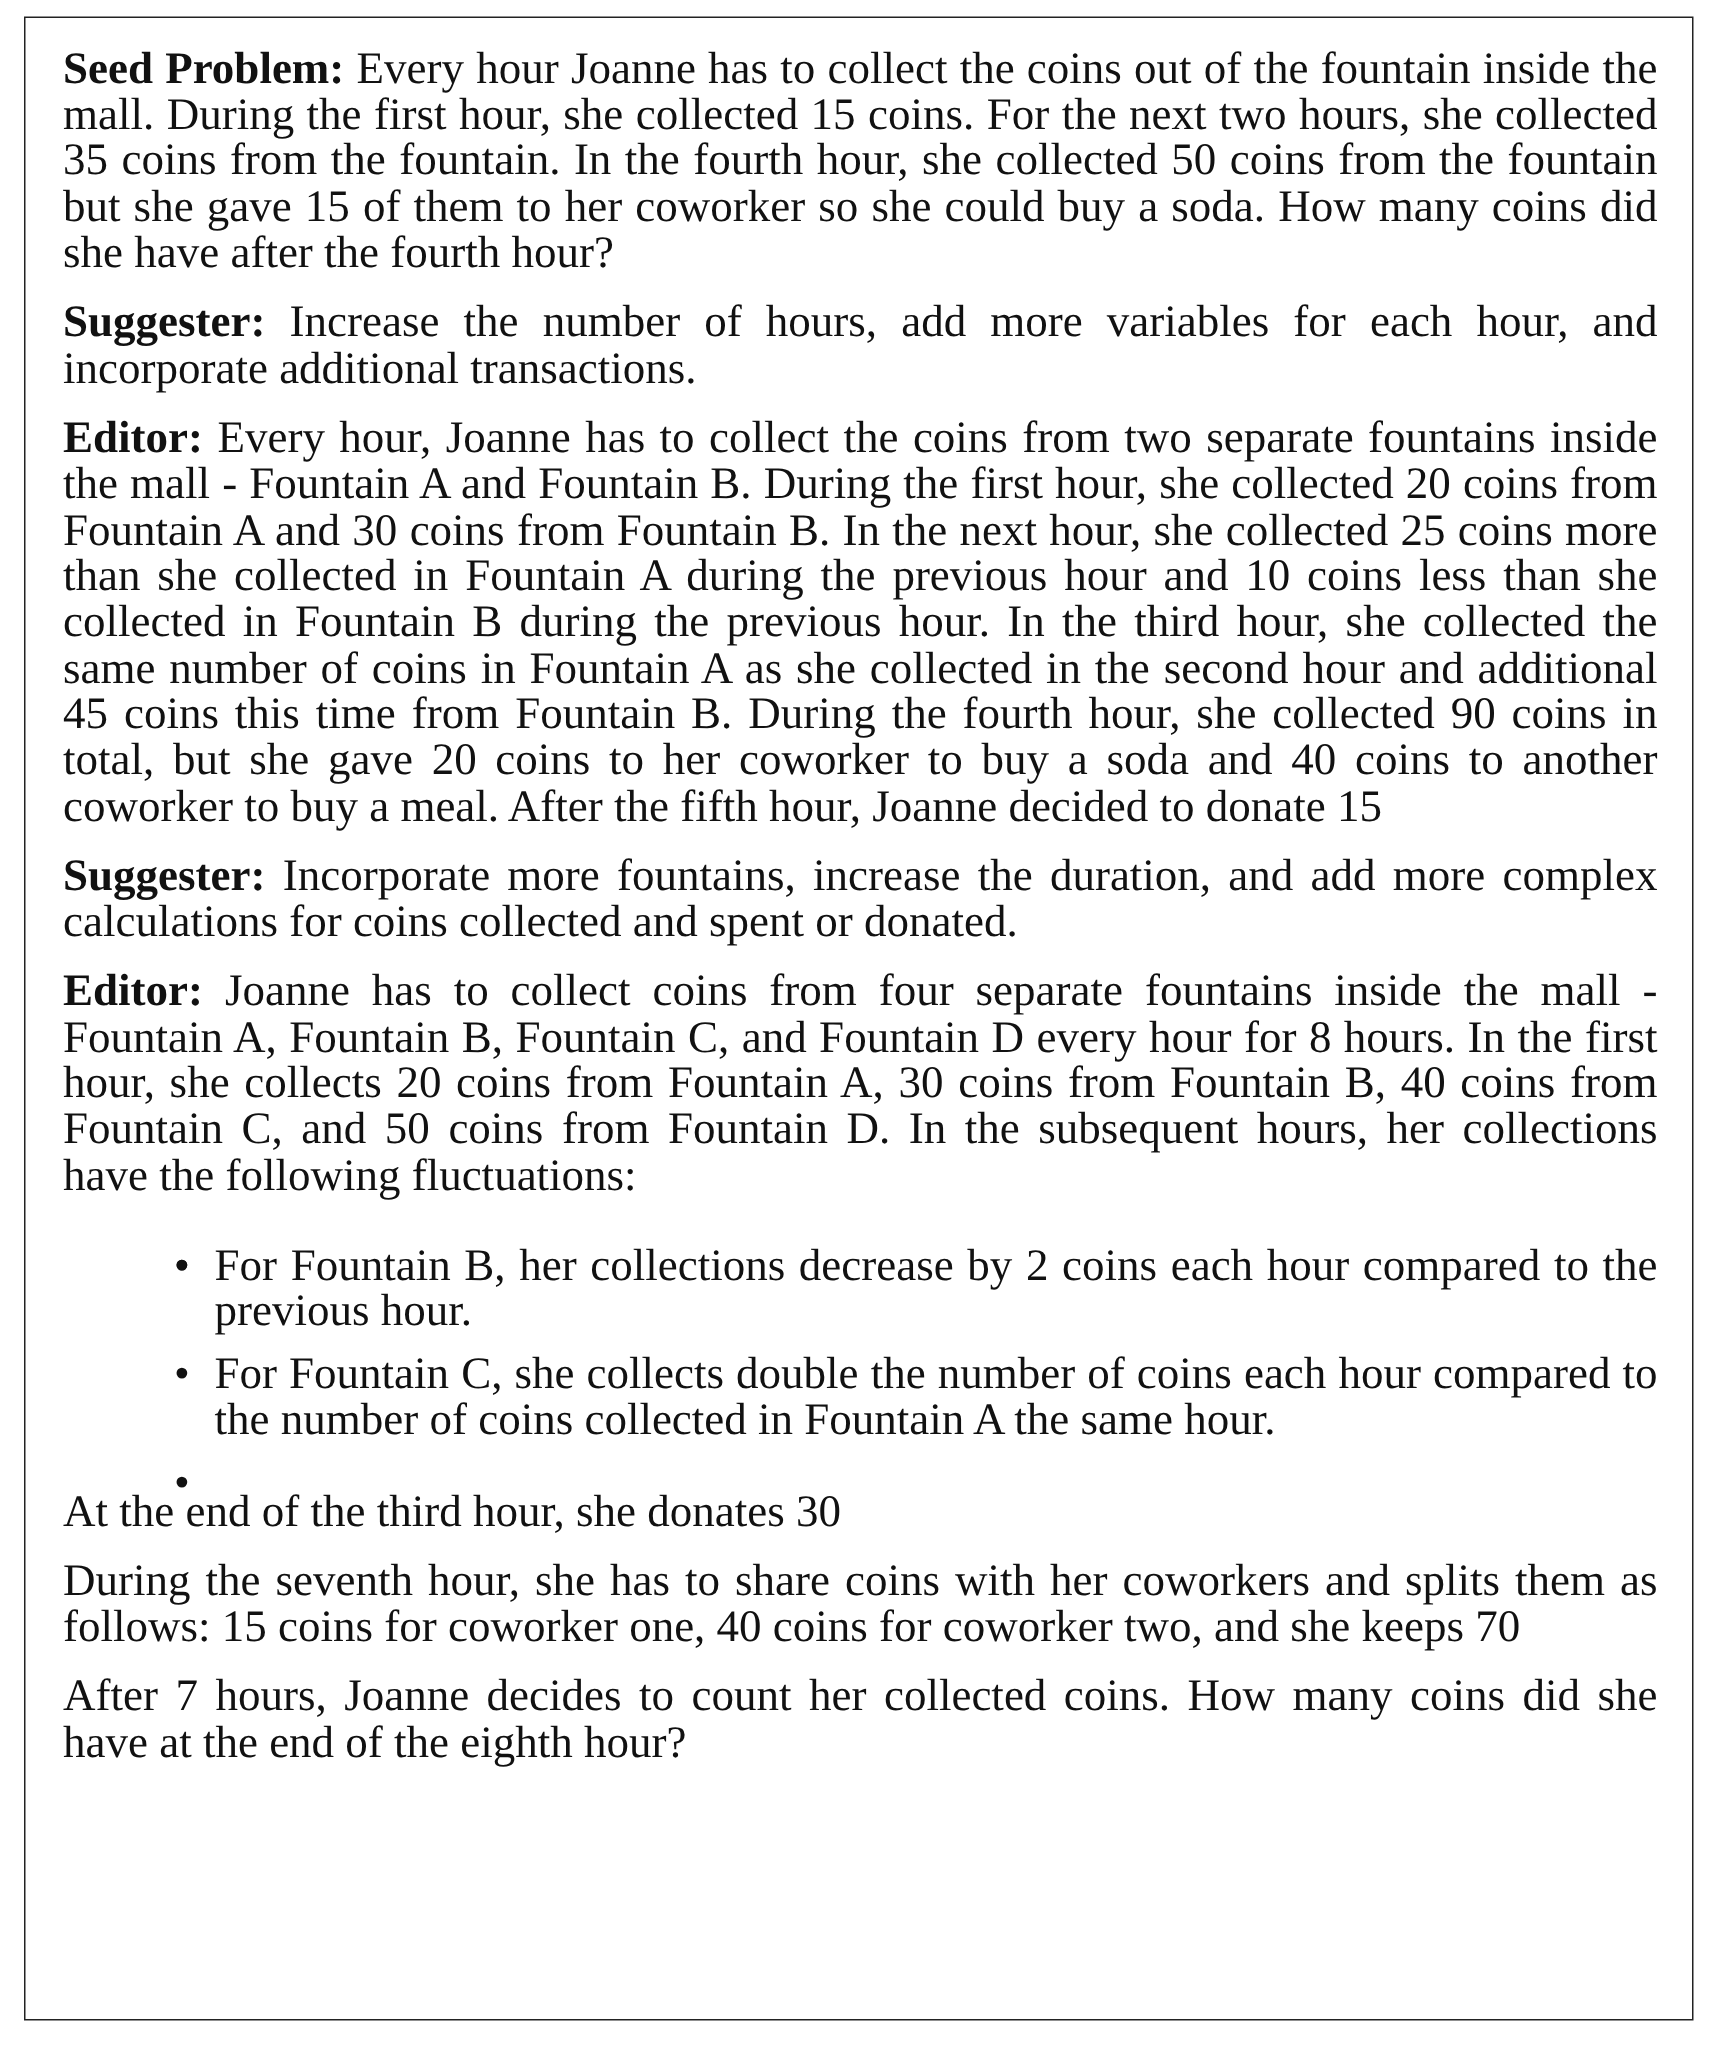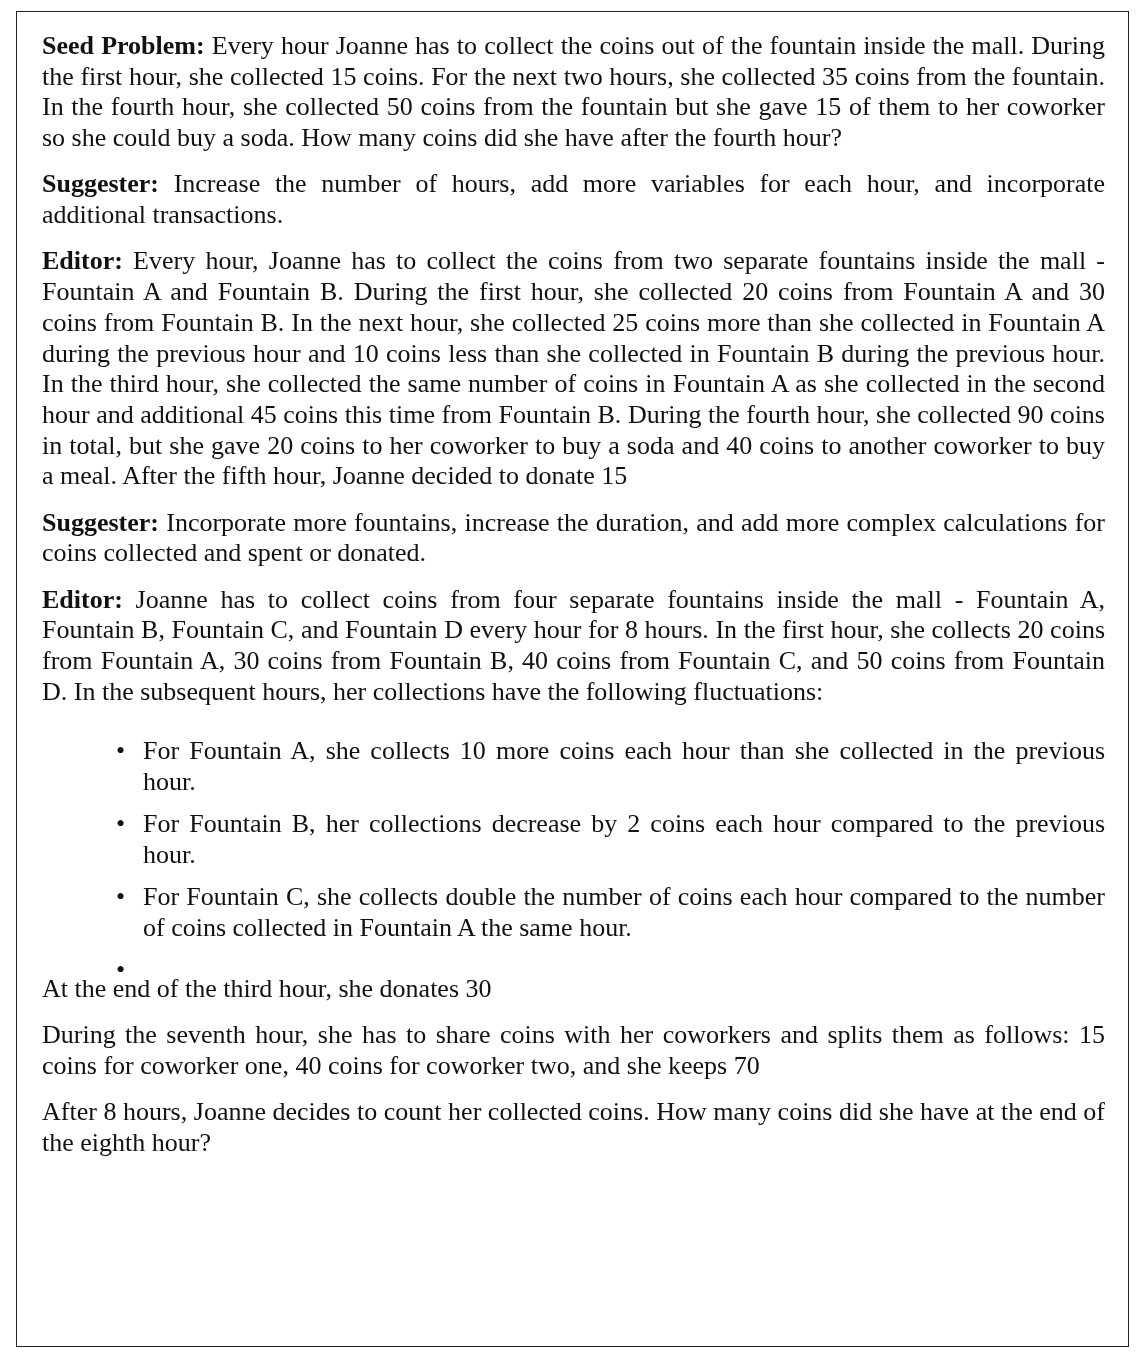--- a/index.html
+++ b/index.html
@@ -4,21 +4,21 @@
 <style>
   html, body { margin: 0; padding: 0; background: #ffffff; }
   body { width: 1144px; height: 1364px; position: relative; overflow: hidden; }
   .frame {
     position: absolute; left: 16px; top: 11px; width: 1113px; height: 1336px;
     border: 1.5px solid #222; box-sizing: border-box;
   }
   .content {
     position: absolute; left: 42px; top: 31px; width: 1063px;
     font-family: "Liberation Serif", "DejaVu Serif", serif;
-    font-size: 26px; line-height: 30.7px; color: #111;
+    font-size: 30px; line-height: 30.7px; color: #111;
   }
   .para { margin: 0 0 15.6px 0; text-align: justify; }
   .para b { font-weight: bold; }
   ul.bullets { list-style: none; margin: 29px 0 30px 0; padding: 0 0 0 101px; }
   ul.bullets li { position: relative; margin: 0 0 11.5px 0; text-align: justify; }
   ul.bullets li .dot { position: absolute; left: -27px; top: 0; }
   .p-after-list { margin-top: 0; }
 </style>
 </head>
 <body>
@@ -31,23 +31,23 @@
 
   <p class="para"><b>Suggester:</b><span> Increase the number of hours, add more variables for each hour, and incorporate additional transactions.</span></p>
 
   <p class="para"><b>Editor:</b><span> Every hour, Joanne has to collect the coins from two separate fountains inside the mall - Fountain A and Fountain B. During the first hour, she collected 20 coins from Fountain A and 30 coins from Fountain B. In the next hour, she collected 25 coins more than she collected in Fountain A during the previous hour and 10 coins less than she collected in Fountain B during the previous hour. In the third hour, she collected the same number of coins in Fountain A as she collected in the second hour and additional 45 coins this time from Fountain B. During the fourth hour, she collected 90 coins in total, but she gave 20 coins to her coworker to buy a soda and 40 coins to another coworker to buy a meal.  After the fifth hour, Joanne decided to donate 15</span></p>
 
   <p class="para"><b>Suggester:</b><span> Incorporate more fountains, increase the duration, and add more complex calculations for coins collected and spent or donated.</span></p>
 
   <p class="para"><b>Editor:</b><span> Joanne has to collect coins from four separate fountains inside the mall - Fountain A, Fountain B, Fountain C, and Fountain D every hour for 8 hours.  In the first hour, she collects 20 coins from Fountain A, 30 coins from Fountain B, 40 coins from Fountain C, and 50 coins from Fountain D. In the subsequent hours, her collections have the following fluctuations:</span></p>
 
   <ul class="bullets">
-    <li><span class="dot">•</span><span>For Fountain A, she collects 10 more coins each hour than she collected in the previous hour.</span></li>
+    <li><span class="dot">•</span></li>
     <li><span class="dot">•</span><span>For Fountain B, her collections decrease by 2 coins each hour compared to the previous hour.</span></li>
     <li><span class="dot">•</span><span>For Fountain C, she collects double the number of coins each hour compared to the number of coins collected in Fountain A the same hour.</span></li>
     <li><span class="dot">•</span></li>
   </ul>
 
   <p class="para p-after-list">At the end of the third hour, she donates 30</p>
   <p class="para">During the seventh hour, she has to share coins with her coworkers and splits them as follows:  15 coins for coworker one, 40 coins for coworker two, and she keeps 70</p>
-  <p class="para">After 8 hours, Joanne decides to count her collected coins.  How many coins did she have at the end of the eighth hour?</p>
+  <p class="para">After 7 hours, Joanne decides to count her collected coins.  How many coins did she have at the end of the eighth hour?</p>
 
 </div>
 
 </body></html>

